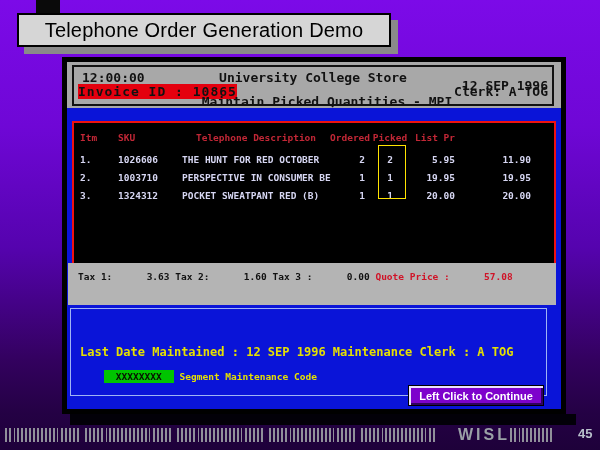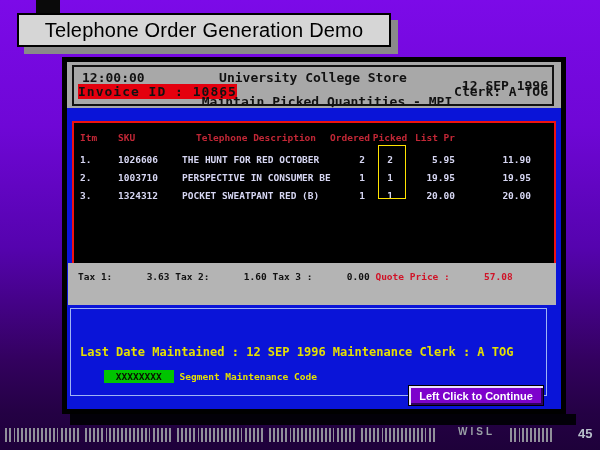--- a/index.html
+++ b/index.html
@@ -91,21 +91,21 @@
   }
 
   
   .bars { position:absolute; top:428px; height:14px;
     background-image:
       repeating-linear-gradient(90deg, rgba(35,1,62,1) 0 0px, transparent 0 7px, rgba(35,1,62,1) 7px 9px, transparent 9px 23px),
       repeating-linear-gradient(90deg, #90909a 0 2px, transparent 2px 4px);
   }
   .bars-main { left:5px;  width:430px; }
   .bars-side { left:510px; width:42px; }
-  .brand { position:absolute; left:458px; top:426px; font-size:10px; font-weight:bold; letter-spacing:3px; color:#9aa0a6; }
+  .brand { position:absolute; left:458px; top:426px; font-size:16px; font-weight:bold; letter-spacing:3px; color:#9aa0a6; }
   .page-num { position:absolute; left:562px; top:426px; font-size:13px; font-weight:bold; color:#b9c0cc;margin-left:16px; }
 </style>
 </head>
 <body>
 
 <div class="notch"></div>
 
 <div class="title-shadow"></div>
 <div class="title-bar">
   <span>Telephone Order Generation Demo</span>

